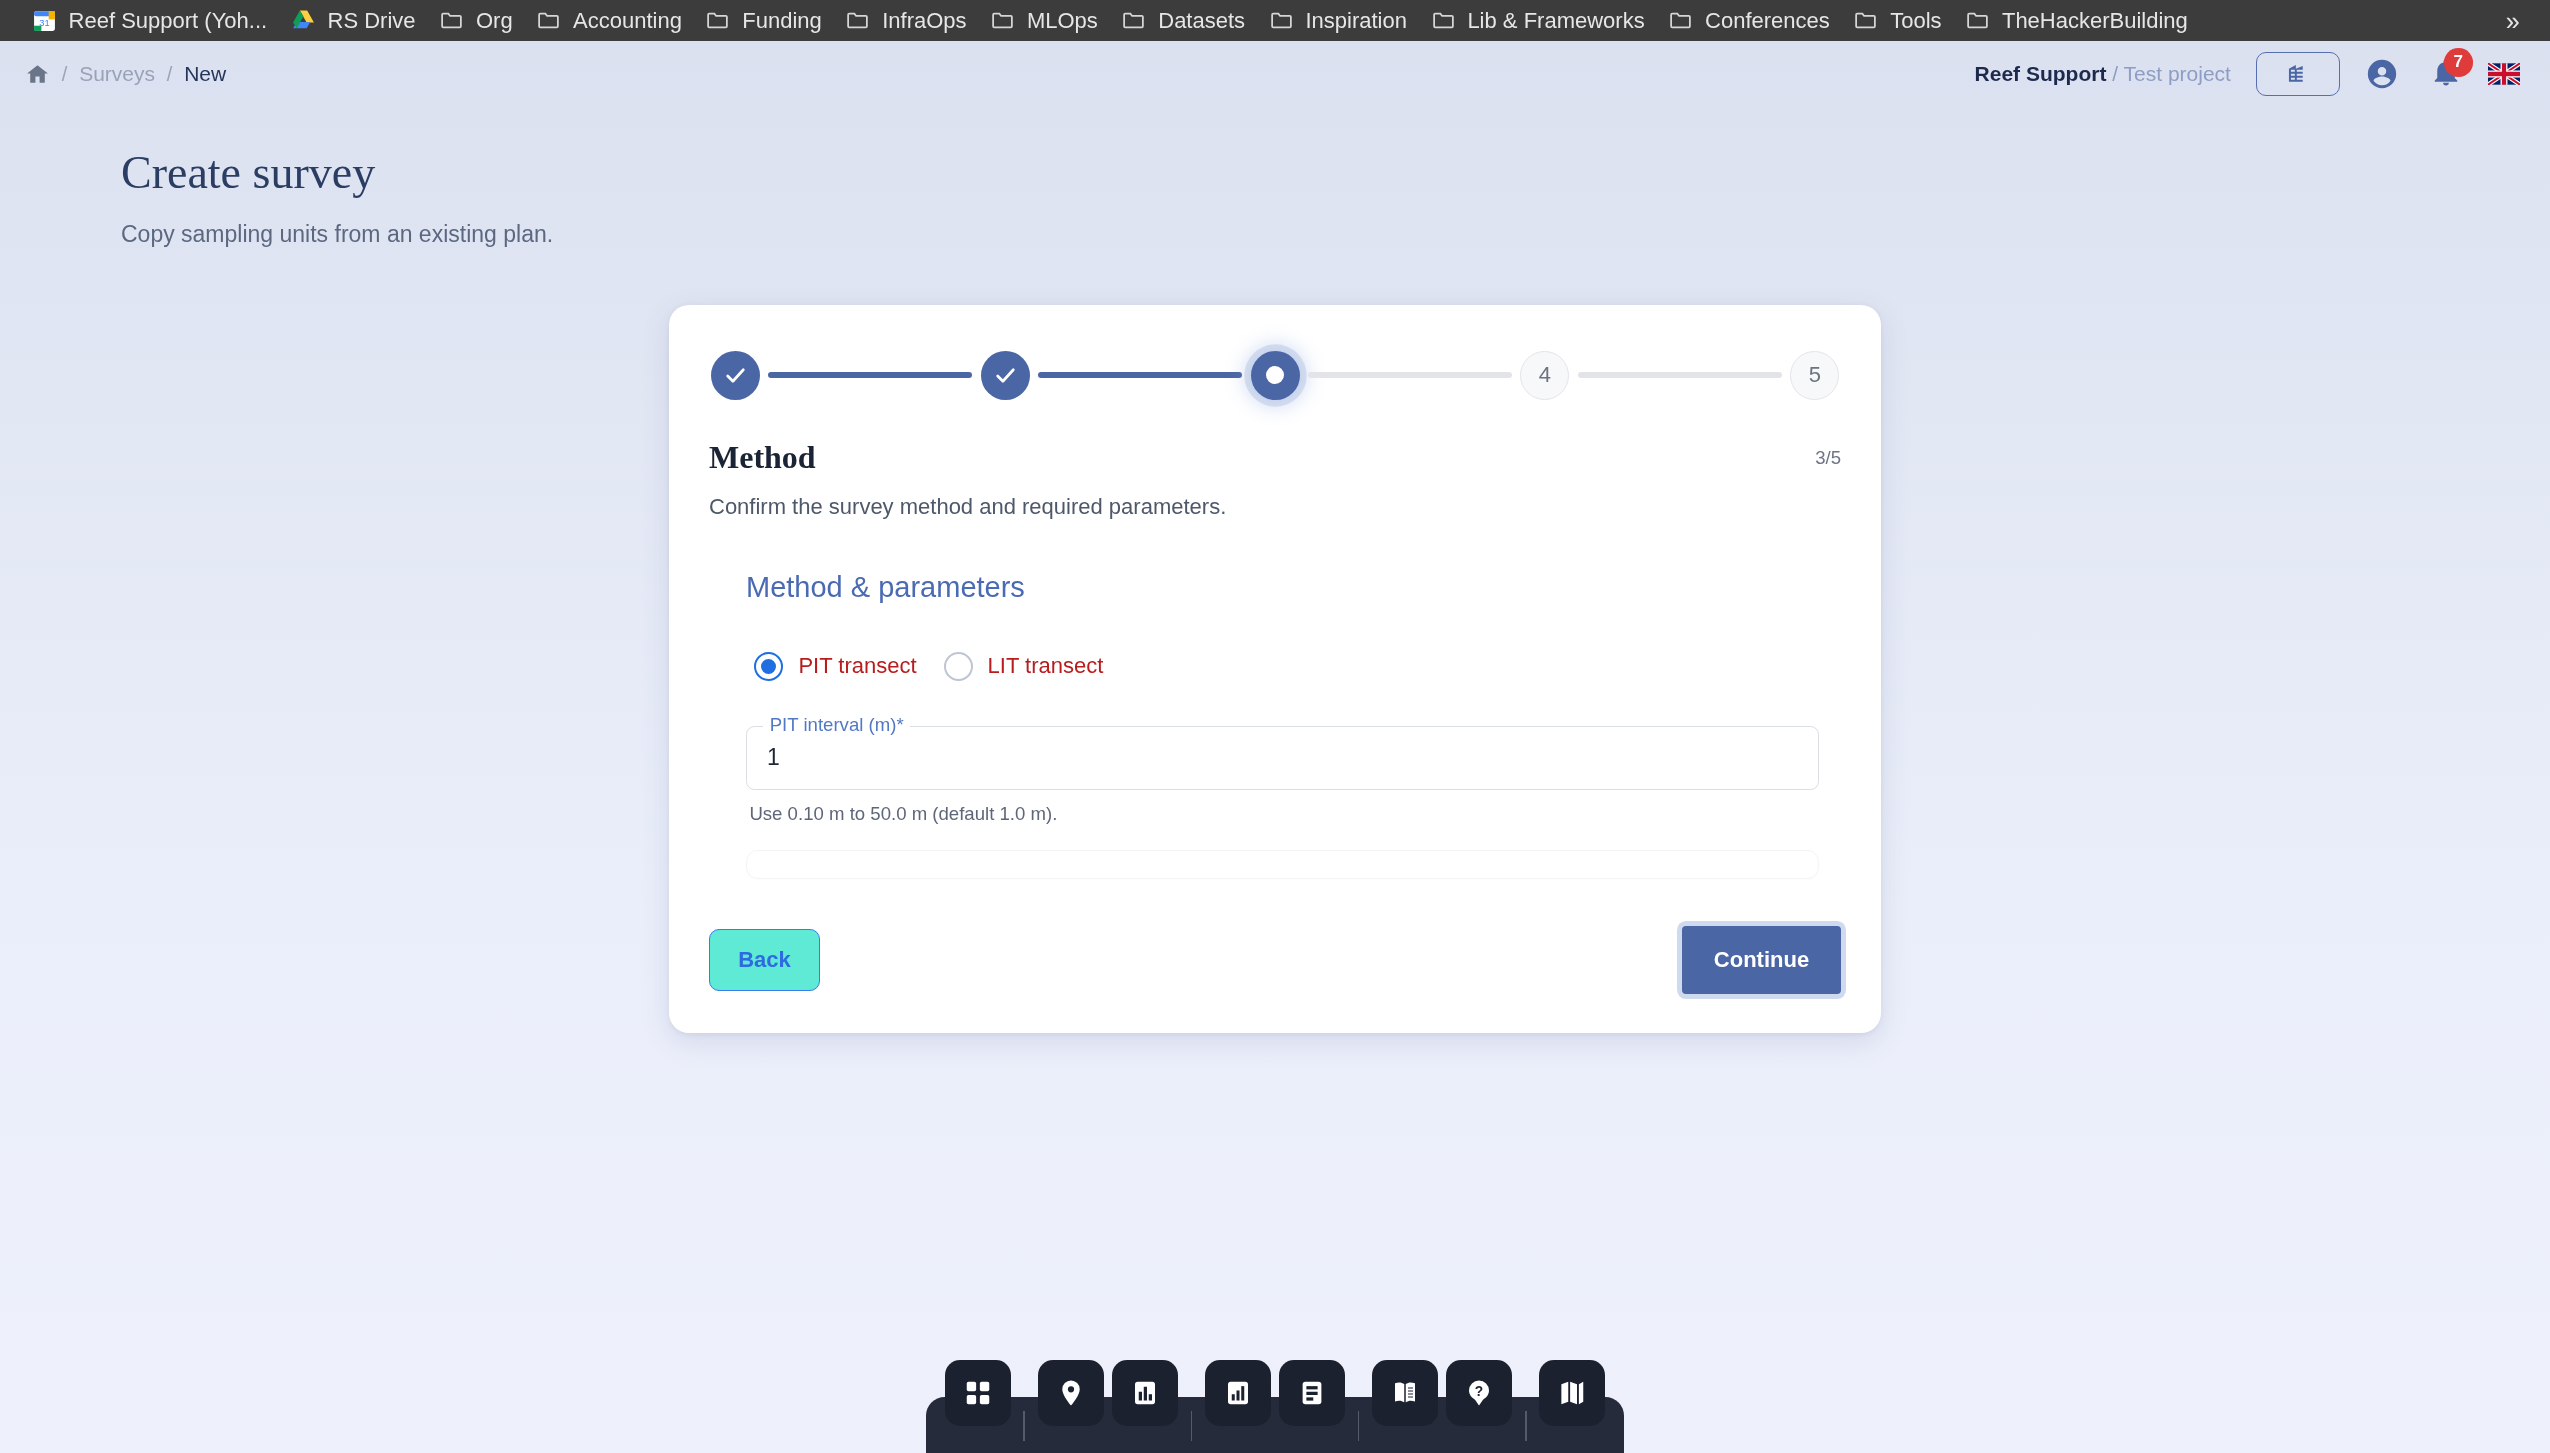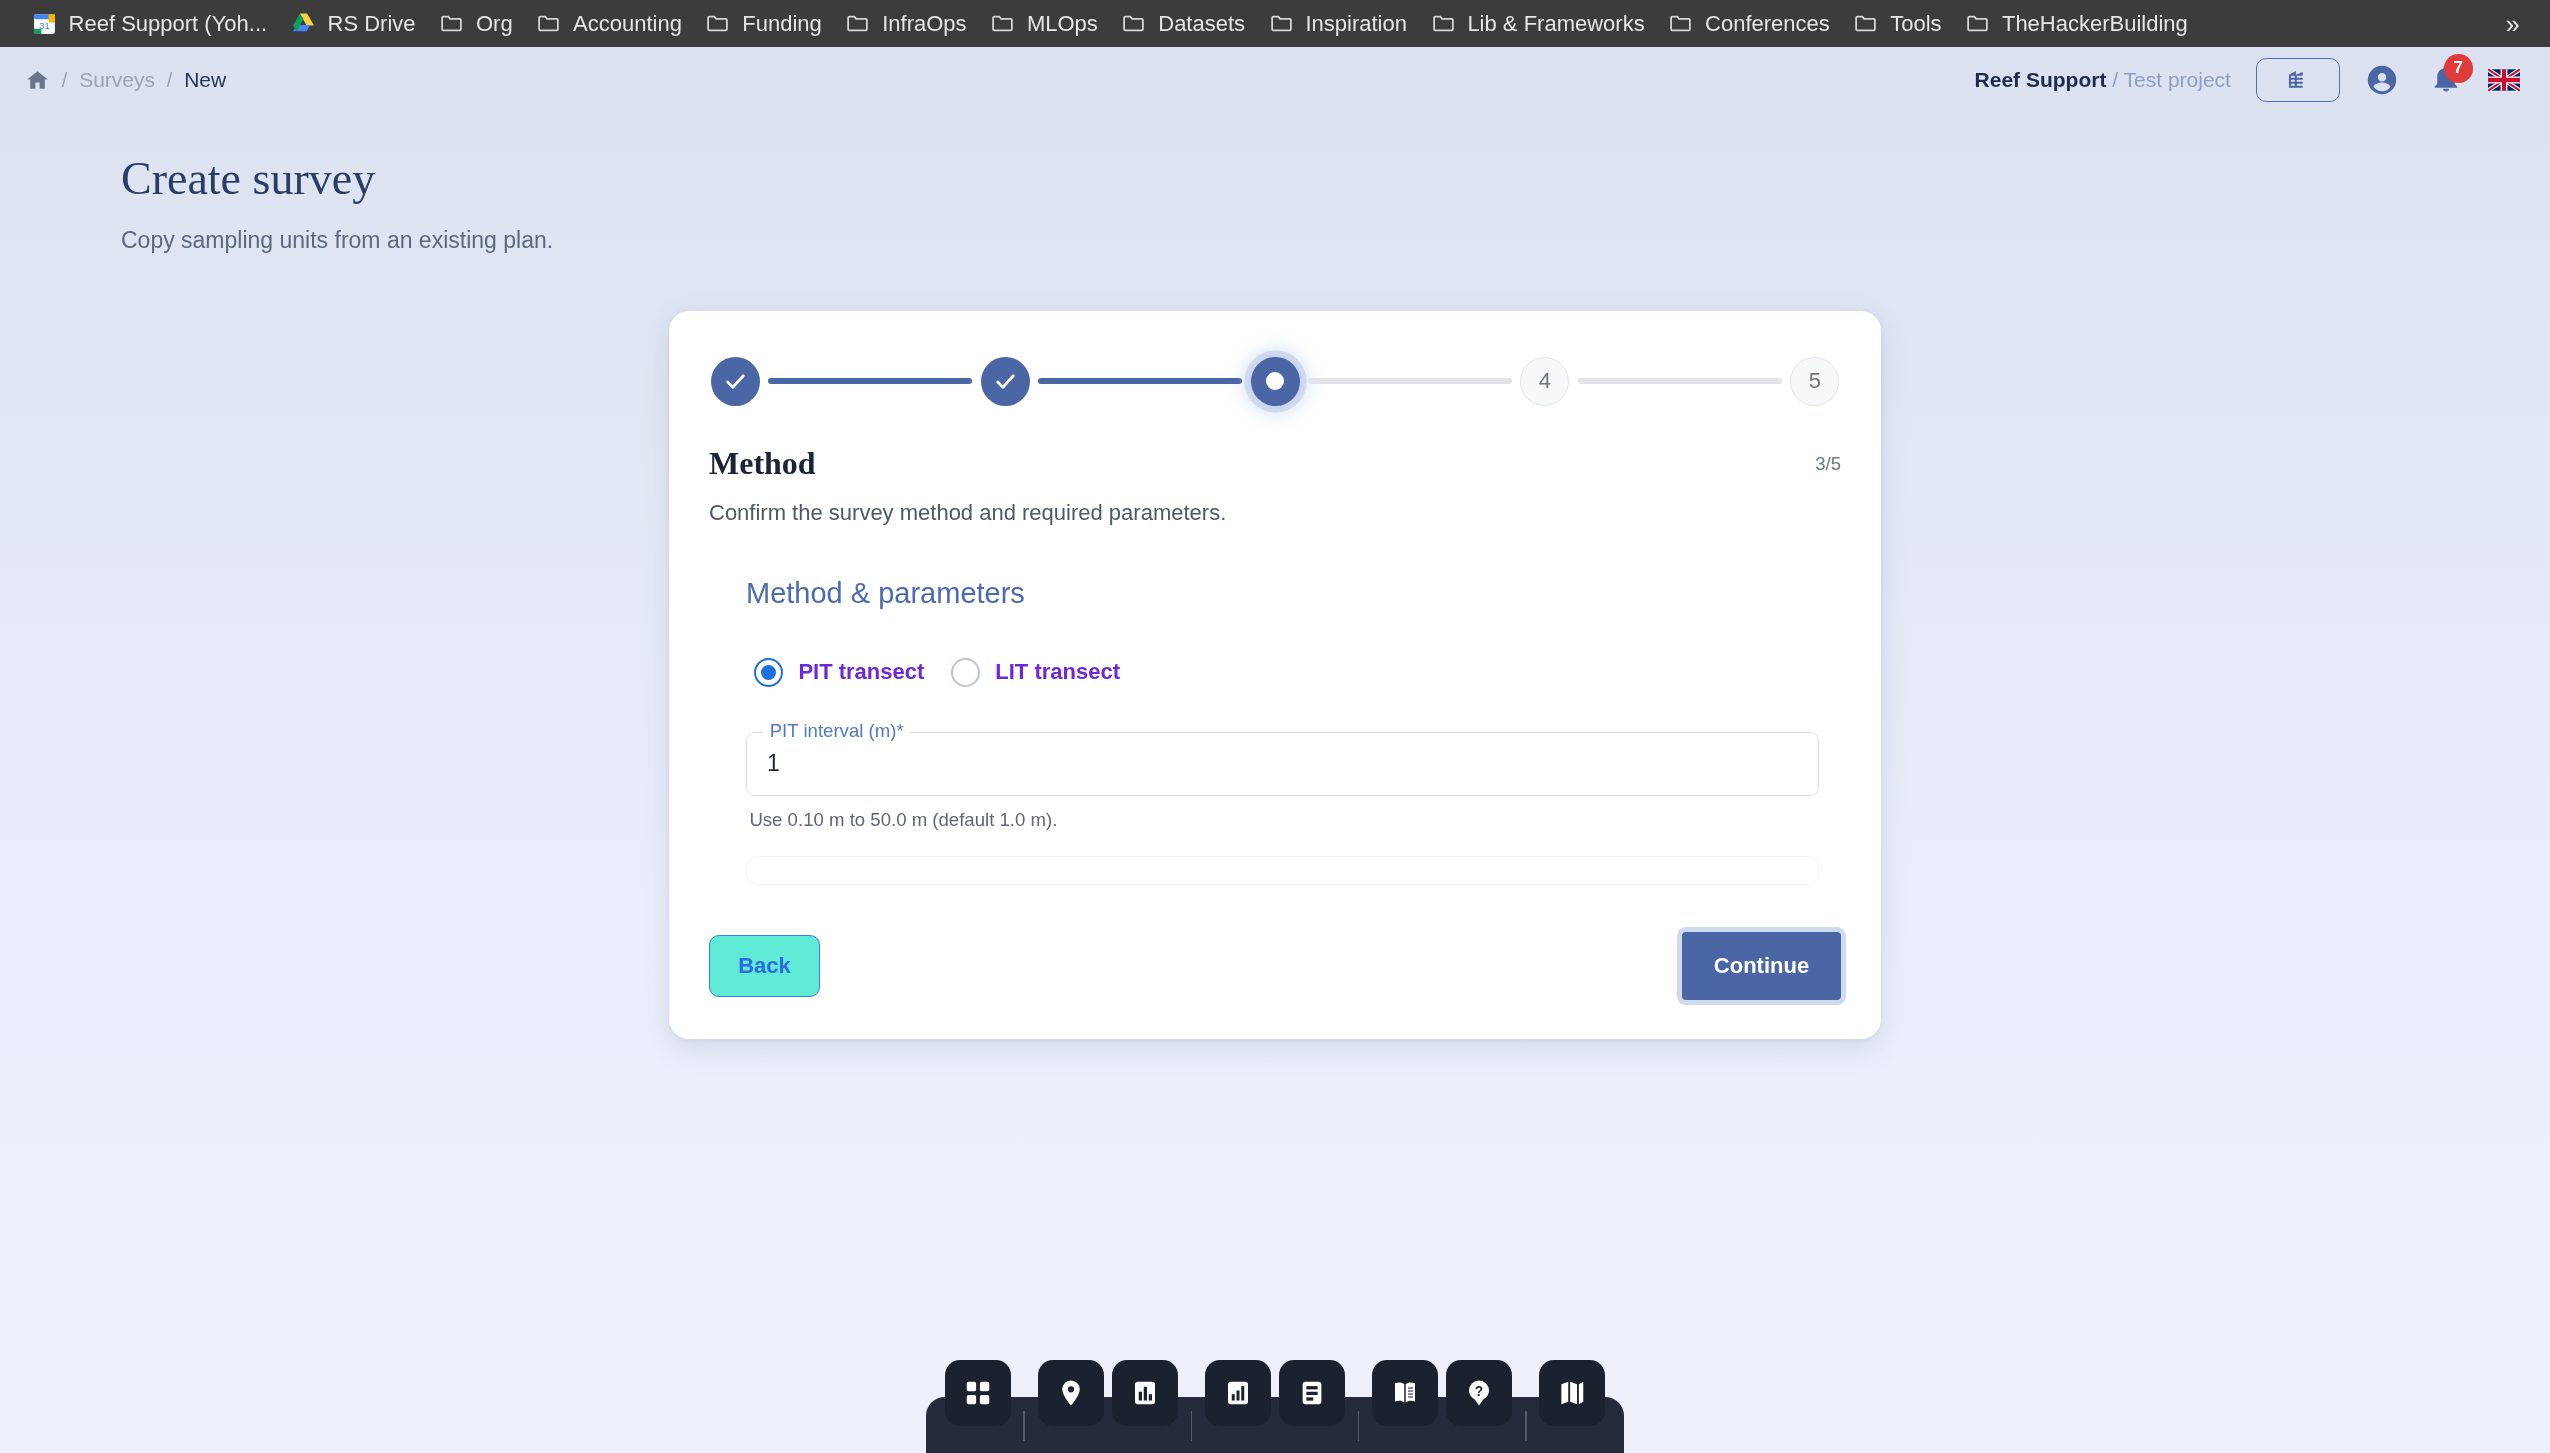--- a/index.html
+++ b/index.html
@@ -7,21 +7,21 @@
     width: 2550px; height: 1454px;
     font-family: "Liberation Sans", sans-serif;
     overflow: hidden;
   }
   body {
     background: linear-gradient(180deg, #dae0ef 0%, #e2e7f4 28%, #eaeefa 62%, #eef1fb 100%);
   }
 
   
   .bookmark-bar {
-    height: 47px;
+    height: 41px;
     background: #3c3c3c;
     display: flex;
     align-items: center;
     padding: 0 20px;
     gap: 0;
     position: relative;
   }
   .bm-item {
     display: flex;
     align-items: center;
@@ -155,21 +155,21 @@
   .radio-row { display: flex; align-items: center; gap: 0; margin-top: 39px; }
   .radio-item { display: flex; align-items: center; gap: 15px; padding: 8.4px 18.6px 8.4px 8.4px; border-radius: 8.4px; }
   .radio {
     width: 29px; height: 29px; border-radius: 50%;
     border: 2.5px solid #bfc6d1; background: #fff;
     display: flex; align-items: center; justify-content: center;
     flex: 0 0 29px;
   }
   .radio.checked { border-color: #1f6fe0; }
   .radio.checked .dot { width: 15px; height: 15px; border-radius: 50%; background: #1f6fe0; }
-  .radio-label { font-size: 22px; color: #6d28d9; font-weight: 700; }
+  .radio-label { font-size: 22px; color: #b91c1c; font-weight: 400; }
 
   
   .field { position: relative; margin-top: 37px; }
   .field-box {
     height: 64px;
     border: 1.7px solid #d9dde4;
     border-radius: 8.4px;
     display: flex; align-items: center;
     padding: 0 20px;
     background: #fff;

